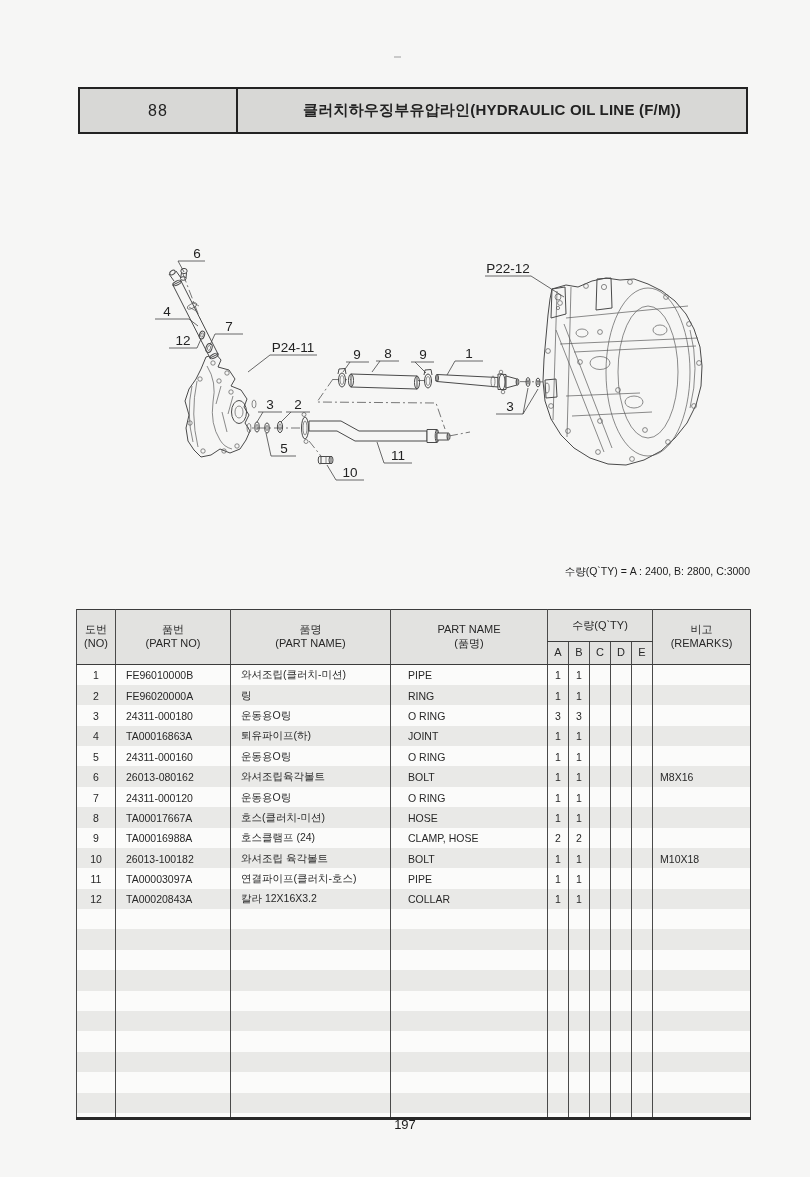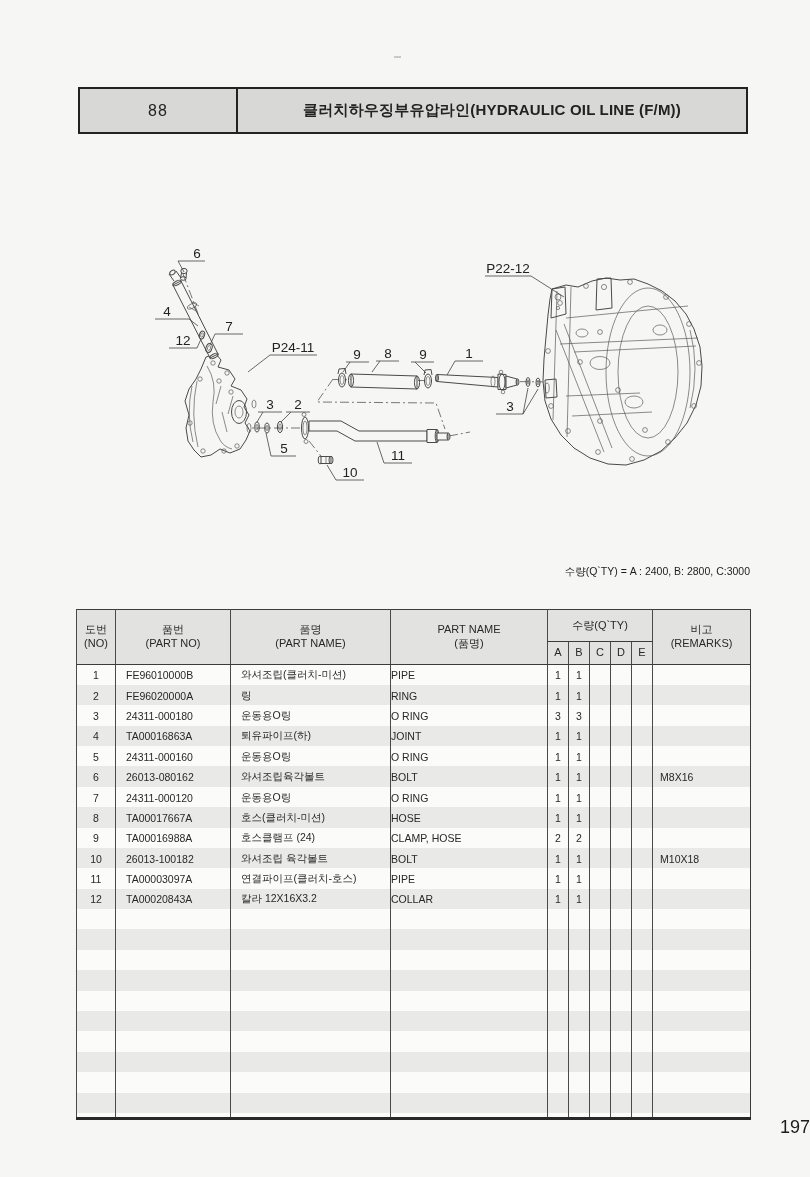--- a/index.html
+++ b/index.html
@@ -47,29 +47,29 @@
     background:#e2e2e0; font-weight:normal; font-size:11px; text-align:center;
     border-bottom:1px solid #3c3c3c; line-height:1.25;
   }
   th.qty-group { border-bottom:1px solid #5a5a5a; height:32px; }
   tr.sub th { height:23px; }
   tr.data { height:20.4px; }
   tr.data td { padding-top:1px; }
   tr.shade td { background:#e9e9e7; }
   td.c { text-align:center; }
   td.l { padding-left:10px; }
-  td.l2 { padding-left:0; }
+  td.l2 { padding-left:17px; }
   td.rm { padding-left:7px; }
   tr.filler td {
     height:209px;
     background-image:repeating-linear-gradient(180deg,#fbfbfa 0,#fbfbfa 20.4px,#e9e9e7 20.4px,#e9e9e7 40.8px);
   }
   .pageno {
-    position:absolute; left:0; width:810px; top:1117px; text-align:right;
-    font-size:18px; color:#1c1c1c;
+    position:absolute; left:0; width:810px; top:1117px; text-align:center;
+    font-size:13px; color:#1c1c1c;
   }
 </style>
 </head>
 <body>
 
 <div class="page">
 
   <div class="speck"></div>
 
   <div class="hdr">

